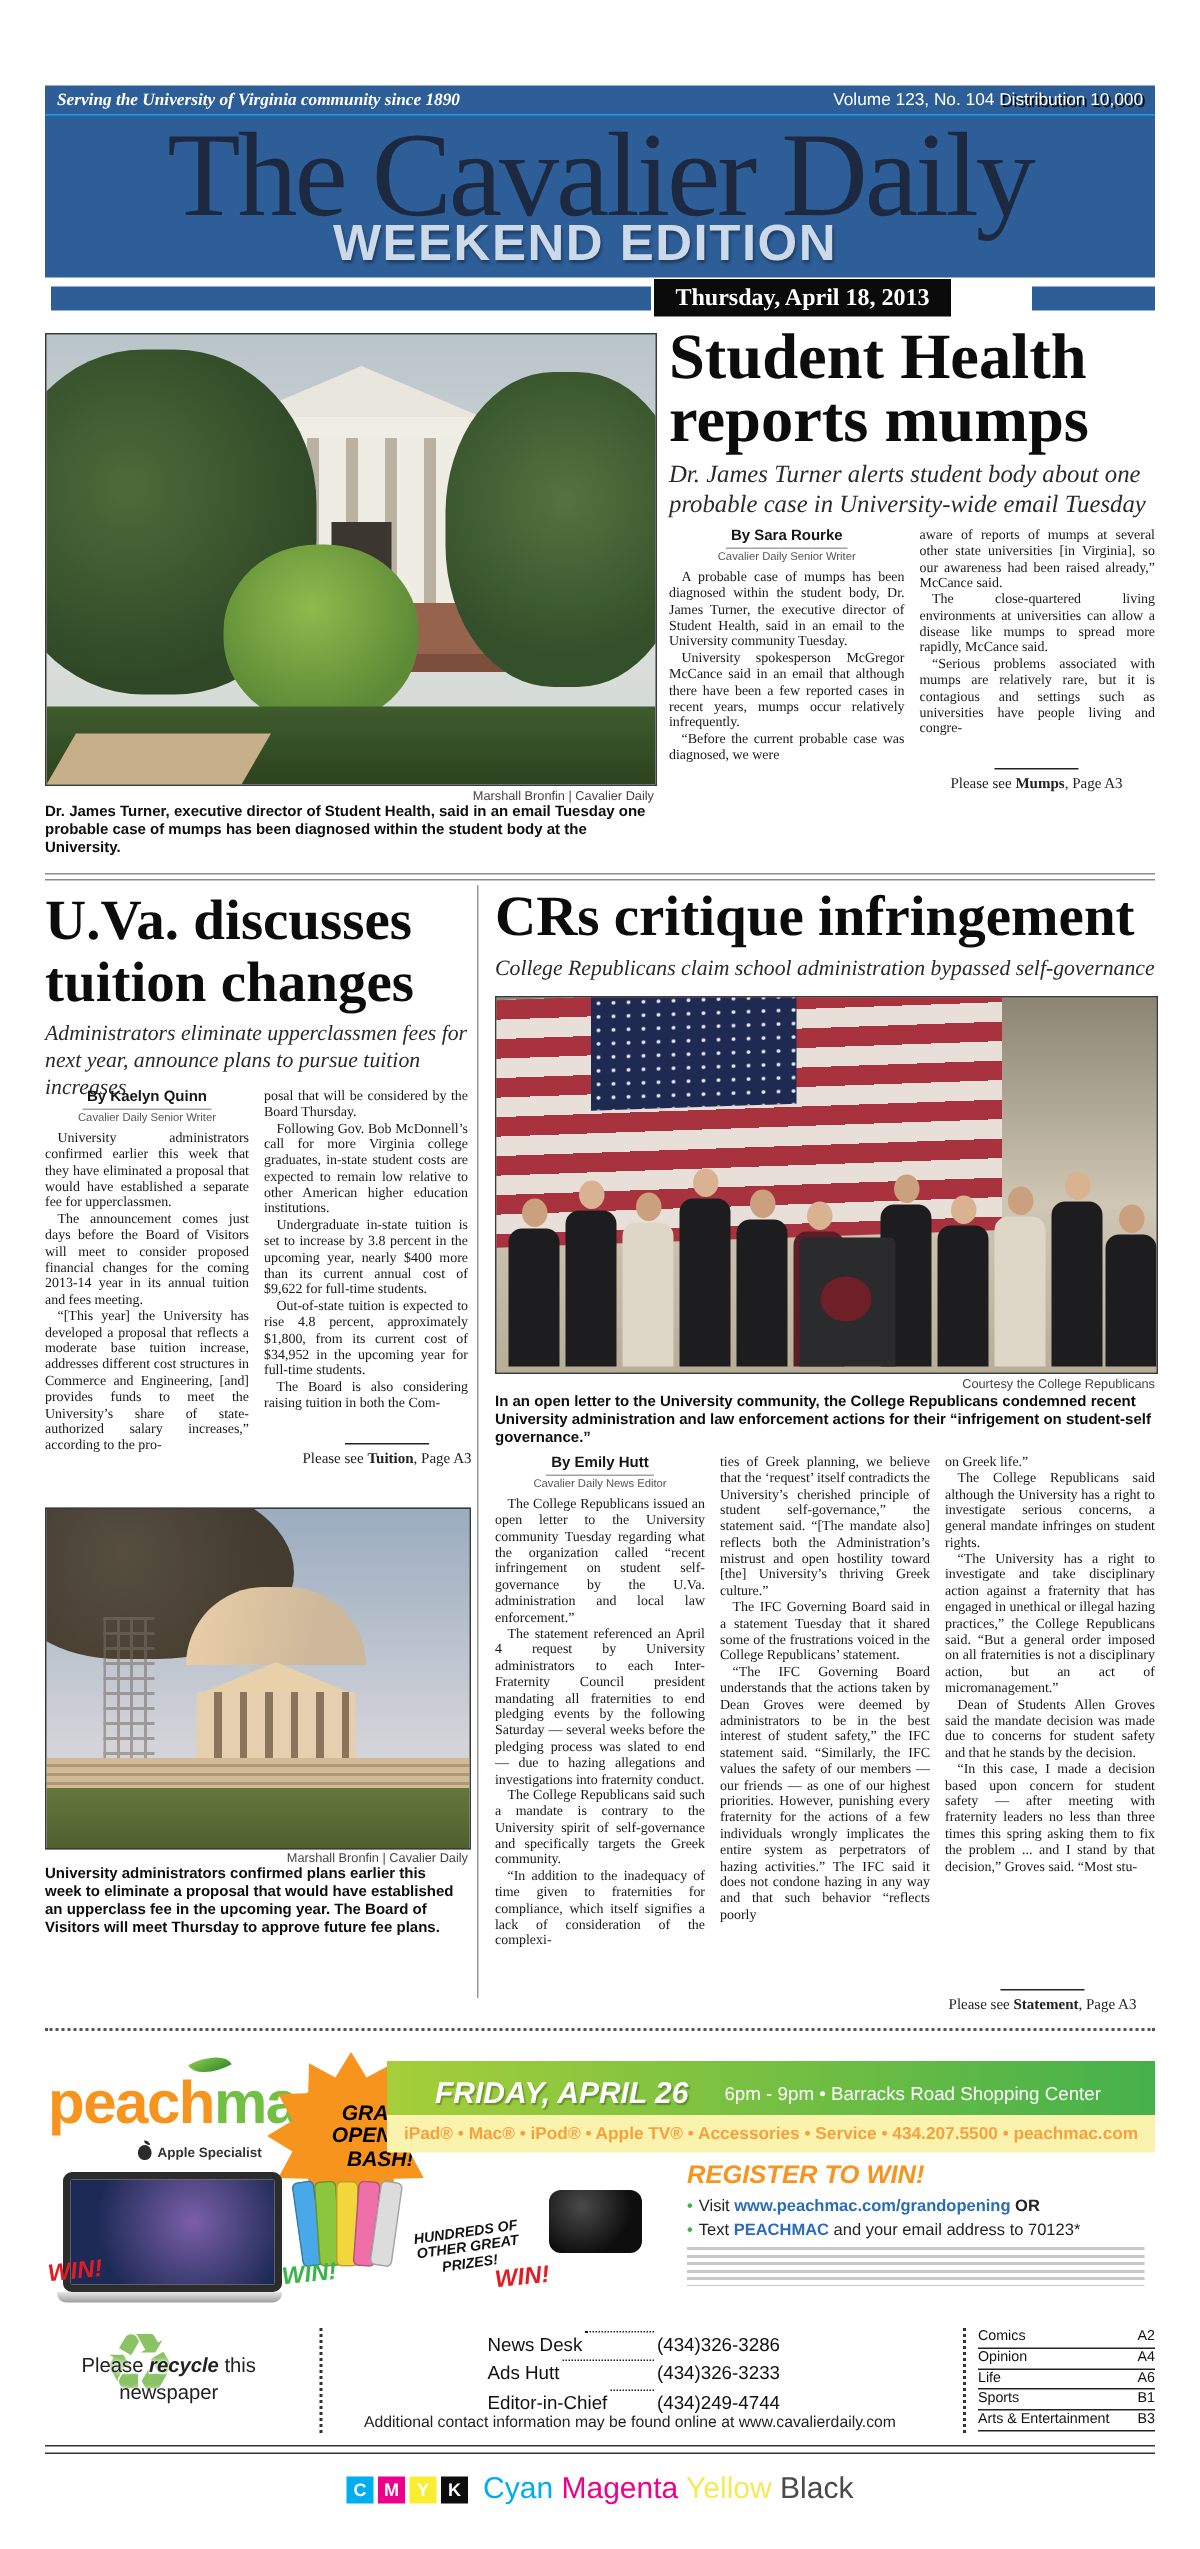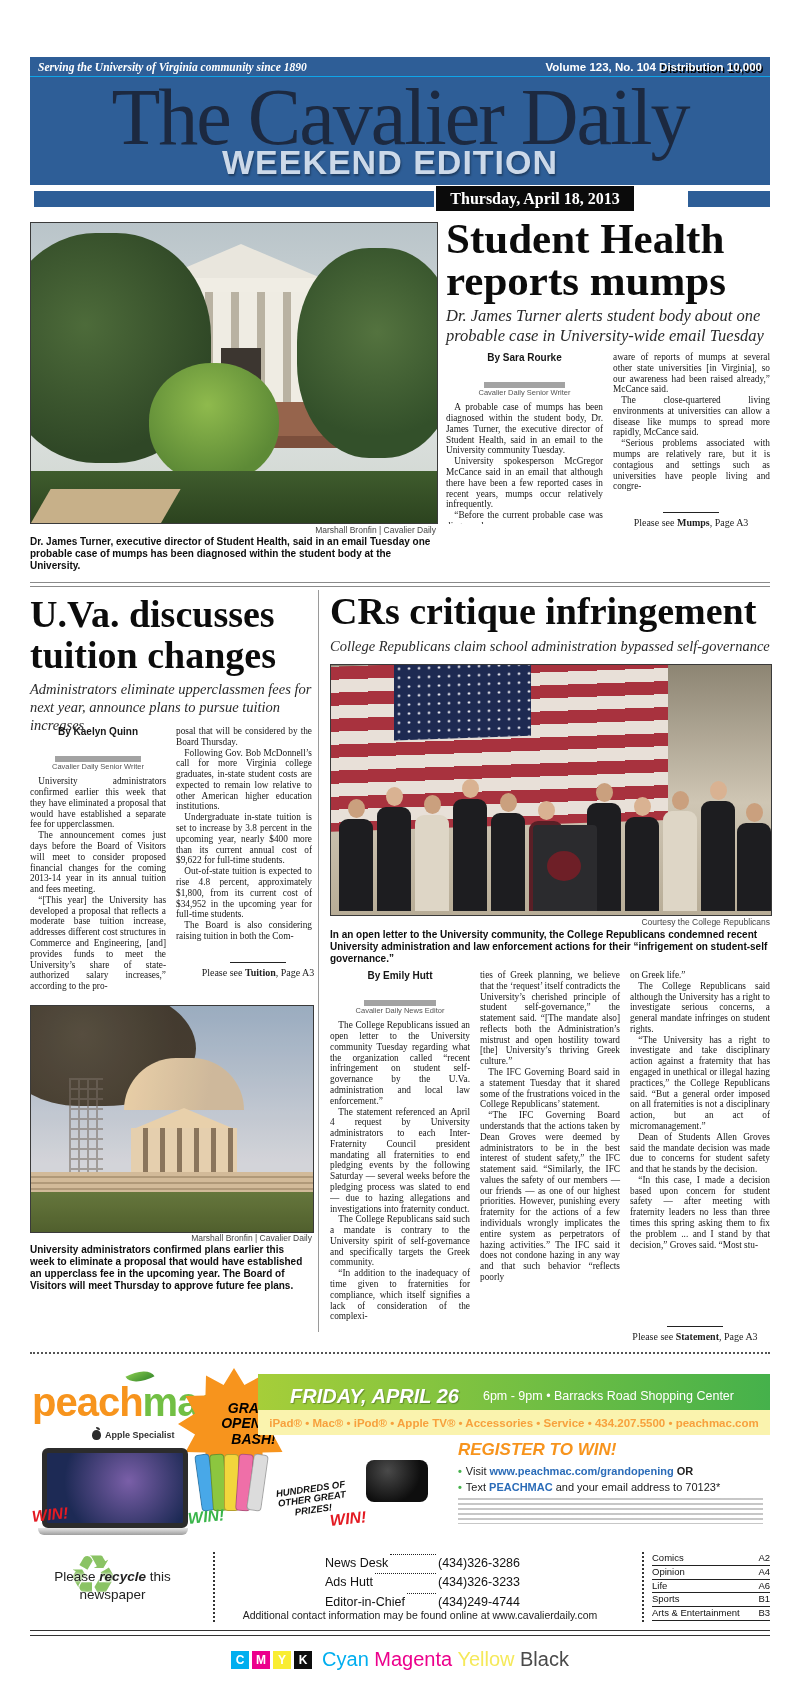--- a/index.html
+++ b/index.html
@@ -5,21 +5,21 @@
   html,body{margin:0;padding:0;background:#fff;}
   .page{position:relative;width:800px;height:1699px;margin:0 auto;background:#fff;overflow:hidden;
         font-family:"Liberation Serif","DejaVu Serif",serif;color:#111;}
   .abs{position:absolute;}
 
   
   .mast{left:30px;top:57px;width:740px;height:128px;background:#2e5e97;}
   .mast-row{display:flex;justify-content:space-between;align-items:baseline;
             padding:4px 8px 3px;border-bottom:1px solid #0ea5e9;}
   .tagline{font-style:italic;font-weight:bold;font-size:11.5px;color:#fff;}
-  .volline{font-family:"Liberation Sans",sans-serif;font-size:11.5px;font-weight:bold;color:#fff;text-align:right;}
+  .volline{font-family:"Liberation Sans",sans-serif;font-size:11.5px;font-weight:normal;color:#fff;text-align:right;}
   .dist{text-shadow:1.5px 1.5px 0 #000;}
   .mast-title{position:absolute;left:0;top:20px;width:740px;text-align:center;
               font-size:80px;line-height:1;color:#1c2940;letter-spacing:-2px;white-space:nowrap;}
   .mast-edition{position:absolute;left:100px;top:86px;width:520px;text-align:center;
                 font-family:"Liberation Sans",sans-serif;font-weight:bold;font-size:34px;
                 color:#ccd9e9;letter-spacing:1px;text-shadow:1px 2px 2px rgba(0,0,0,.35);white-space:nowrap;}
   .bar{background:#2e5e97;}
   .datebox{left:436px;top:186px;width:198px;height:25px;background:#0b0b0b;color:#fff;
            font-weight:bold;font-size:16px;text-align:center;line-height:25px;}
 
@@ -28,21 +28,21 @@
   .credit{font-family:"Liberation Sans",sans-serif;font-size:8.5px;color:#444;text-align:right;}
   .caption{font-family:"Liberation Sans",sans-serif;font-size:10px;font-weight:bold;line-height:1.2;color:#0e0e0e;}
   .headline{font-weight:bold;color:#0c0c0c;}
   .subhead{font-style:italic;color:#2a2a2a;}
   .bodycols{display:flex;gap:10px;overflow:hidden;}
   .bcol{flex:1;font-size:9.3px;line-height:1.16;text-align:justify;color:#161616;}
   .bcol p{margin:0;text-indent:0.9em;}
   .bcol.cont p:first-child{text-indent:0;}
   .byline{text-align:center;margin-bottom:5px;}
   .byline .name{display:inline-block;font-family:"Liberation Sans",sans-serif;font-weight:bold;
-                font-size:10px;border-bottom:6px solid #a3a3a3;padding:0 3px 18px;}
+                font-size:10px;border-bottom:1px solid #a3a3a3;padding:0 3px 1px;}
   .byline .role{display:block;font-family:"Liberation Sans",sans-serif;font-size:7.5px;color:#555;margin-top:1px;}
   .seeline{text-align:center;font-size:10px;color:#222;}
   .seeline .rule{width:56px;border-top:1px solid #222;margin:0 auto 4px;}
   .seeline b{font-weight:bold;}
   .double-rule{height:3px;border-top:1px solid #8a8a8a;border-bottom:1px solid #8a8a8a;}
   .vrule{width:1px;background:#9a9a9a;}
   .dotted-rule{border-top:2px dotted #555;}
 
   
   .p1-sky{position:absolute;inset:0;background:linear-gradient(#b9c4c9,#dde2e2 60%,#cfd5cd);}

